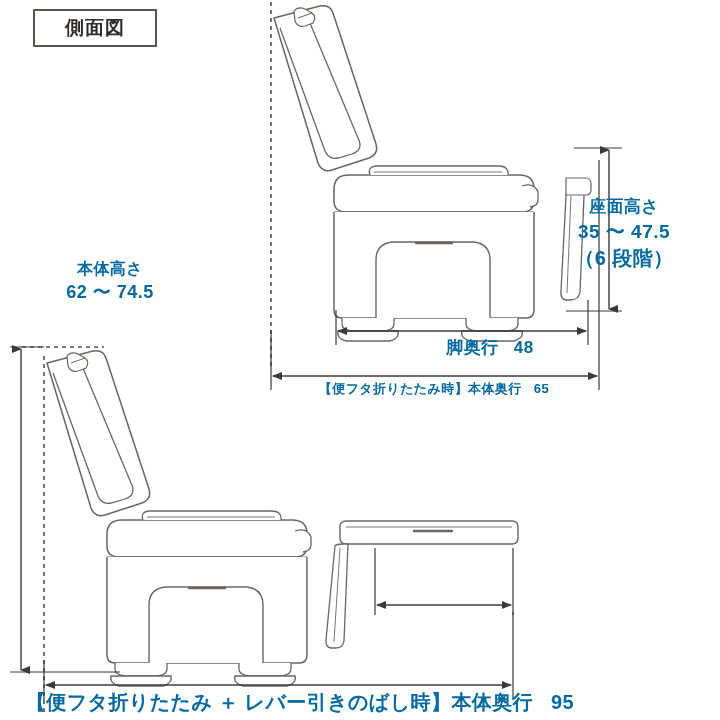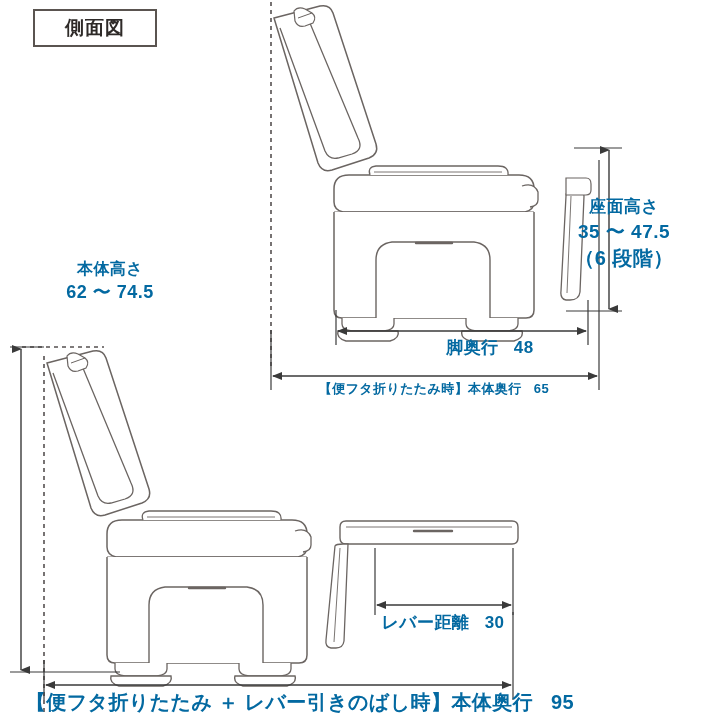--- a/index.html
+++ b/index.html
@@ -245,23 +245,19 @@
   <div class="lbl" id="leg-depth-label">
     <span>脚奥行</span>
     &nbsp;&nbsp;<span class="num">48</span>
   </div>
 
   <div class="lbl" id="body-depth-label">
     <span>【便フタ折りたたみ時】本体奥行</span>
     &nbsp;&nbsp;<span class="num">65</span>
   </div>
 
-  <div class="lbl" id="lever-distance-label">
-    <span>レバー距離</span>
-    &nbsp;&nbsp;<span class="num">30</span>
-  </div>
 
   <div class="lbl" id="total-depth-label">
     <span>【便フタ折りたたみ ＋ レバー引きのばし時】本体奥行</span>
     &nbsp;&nbsp;<span class="num">95</span>
   </div>
 
 </div>
 
 </body></html>

